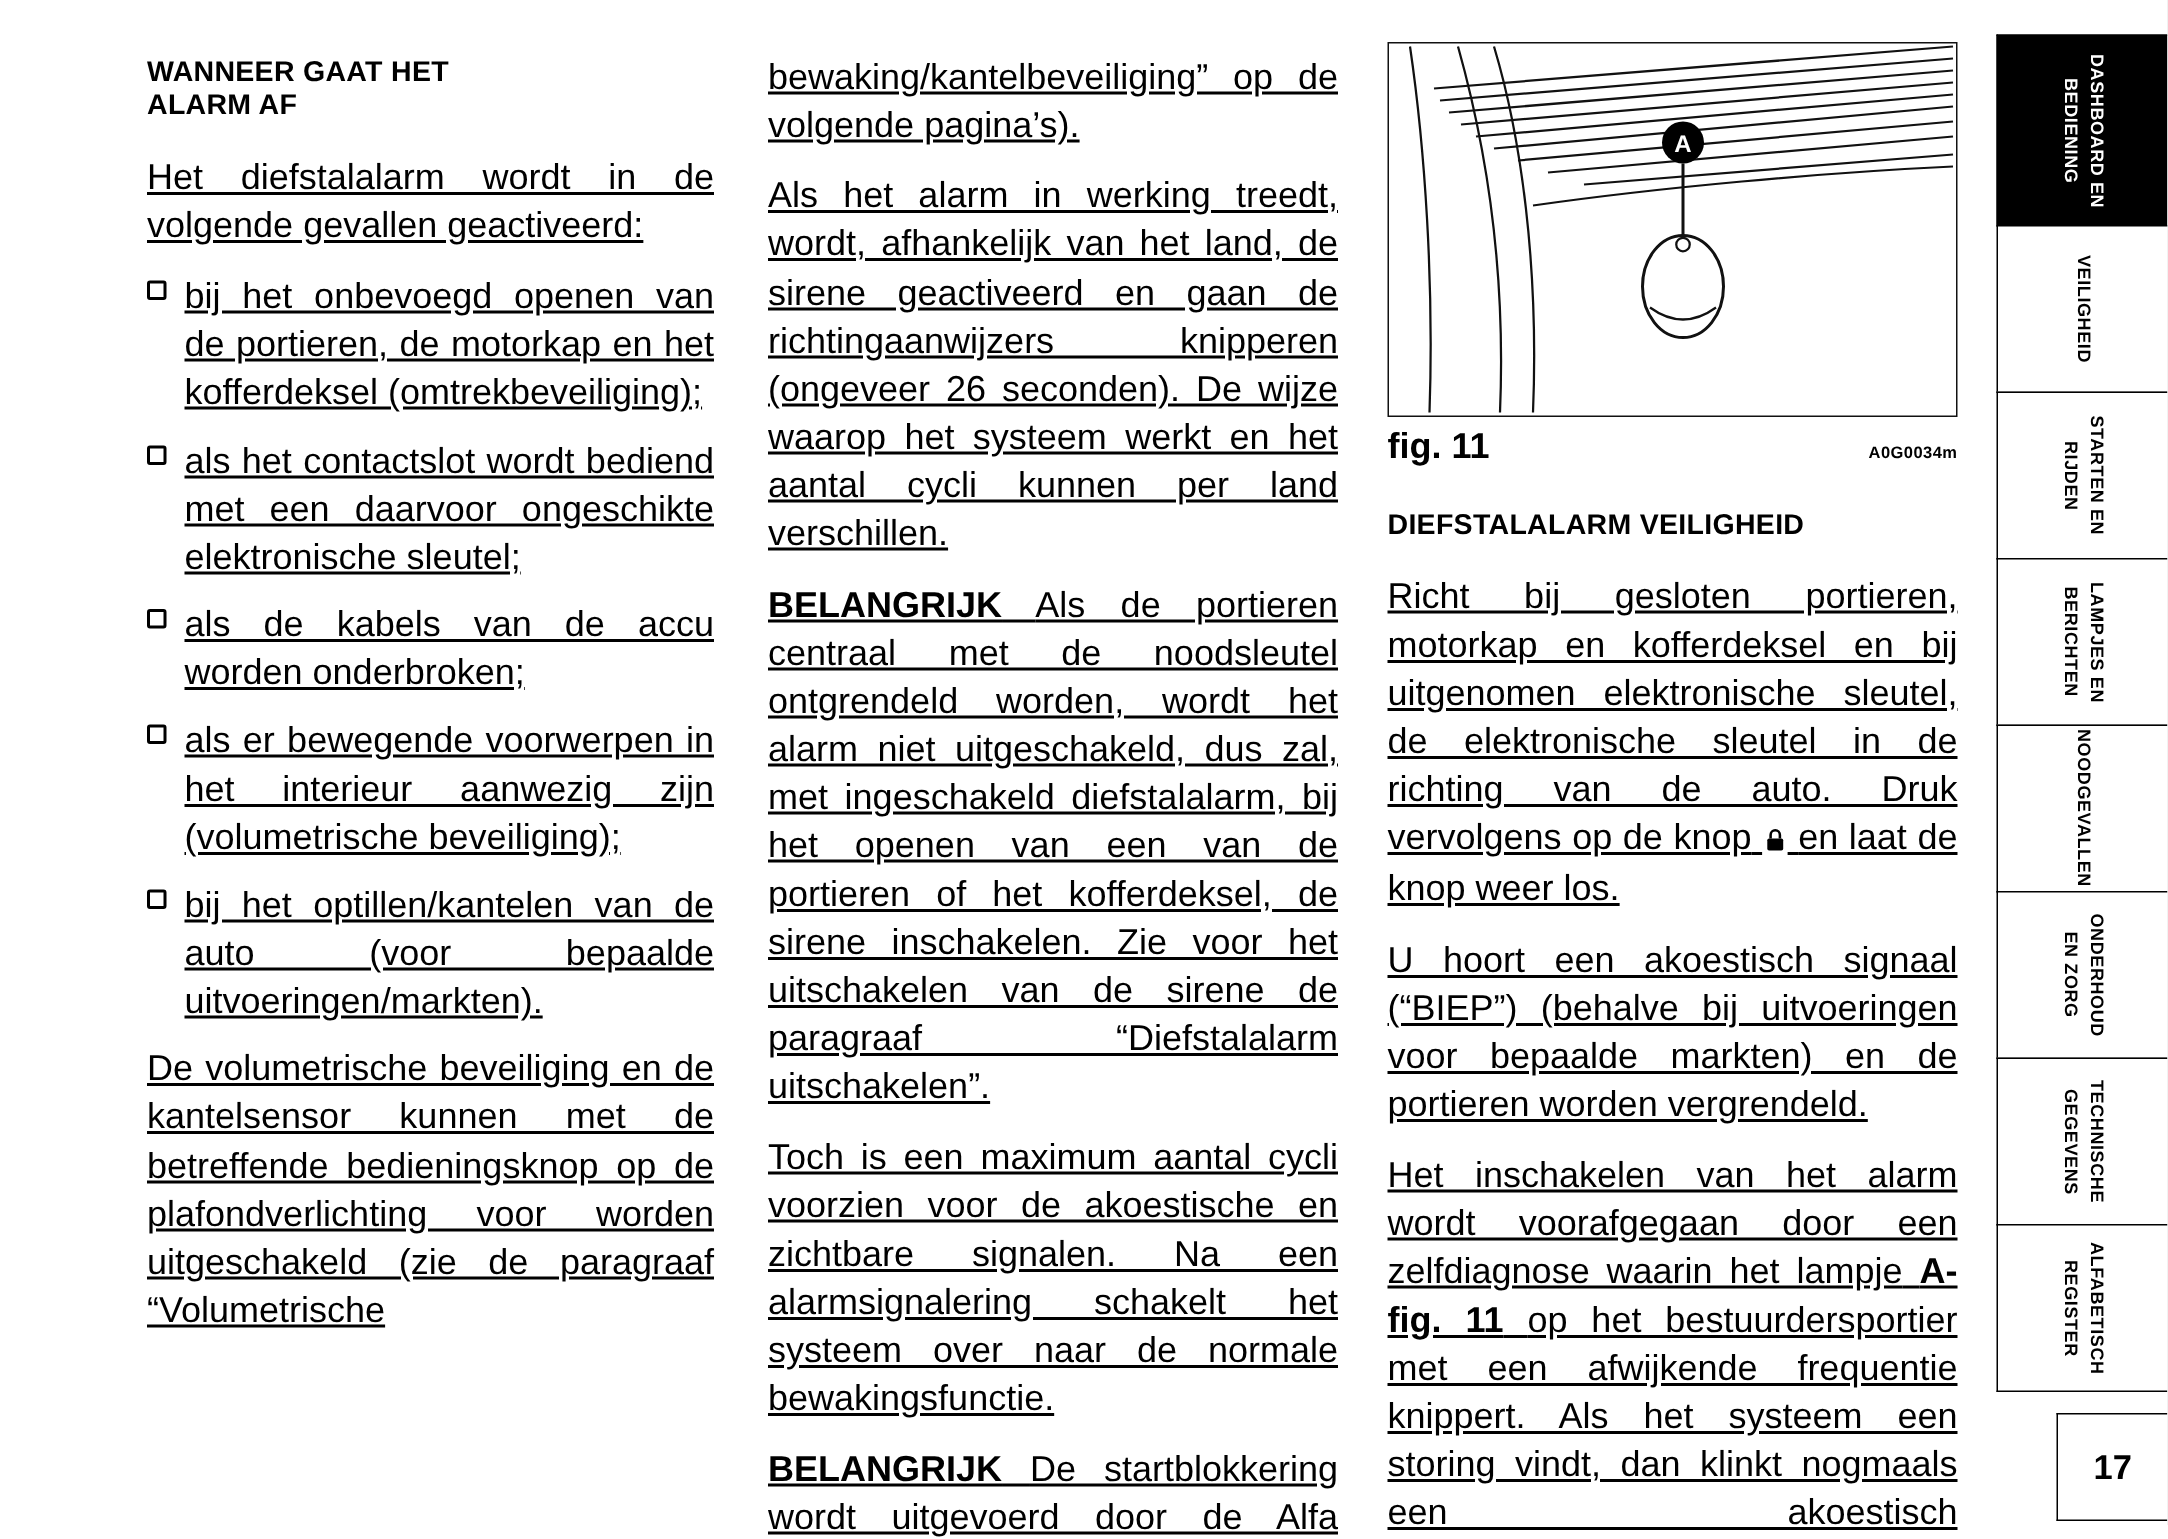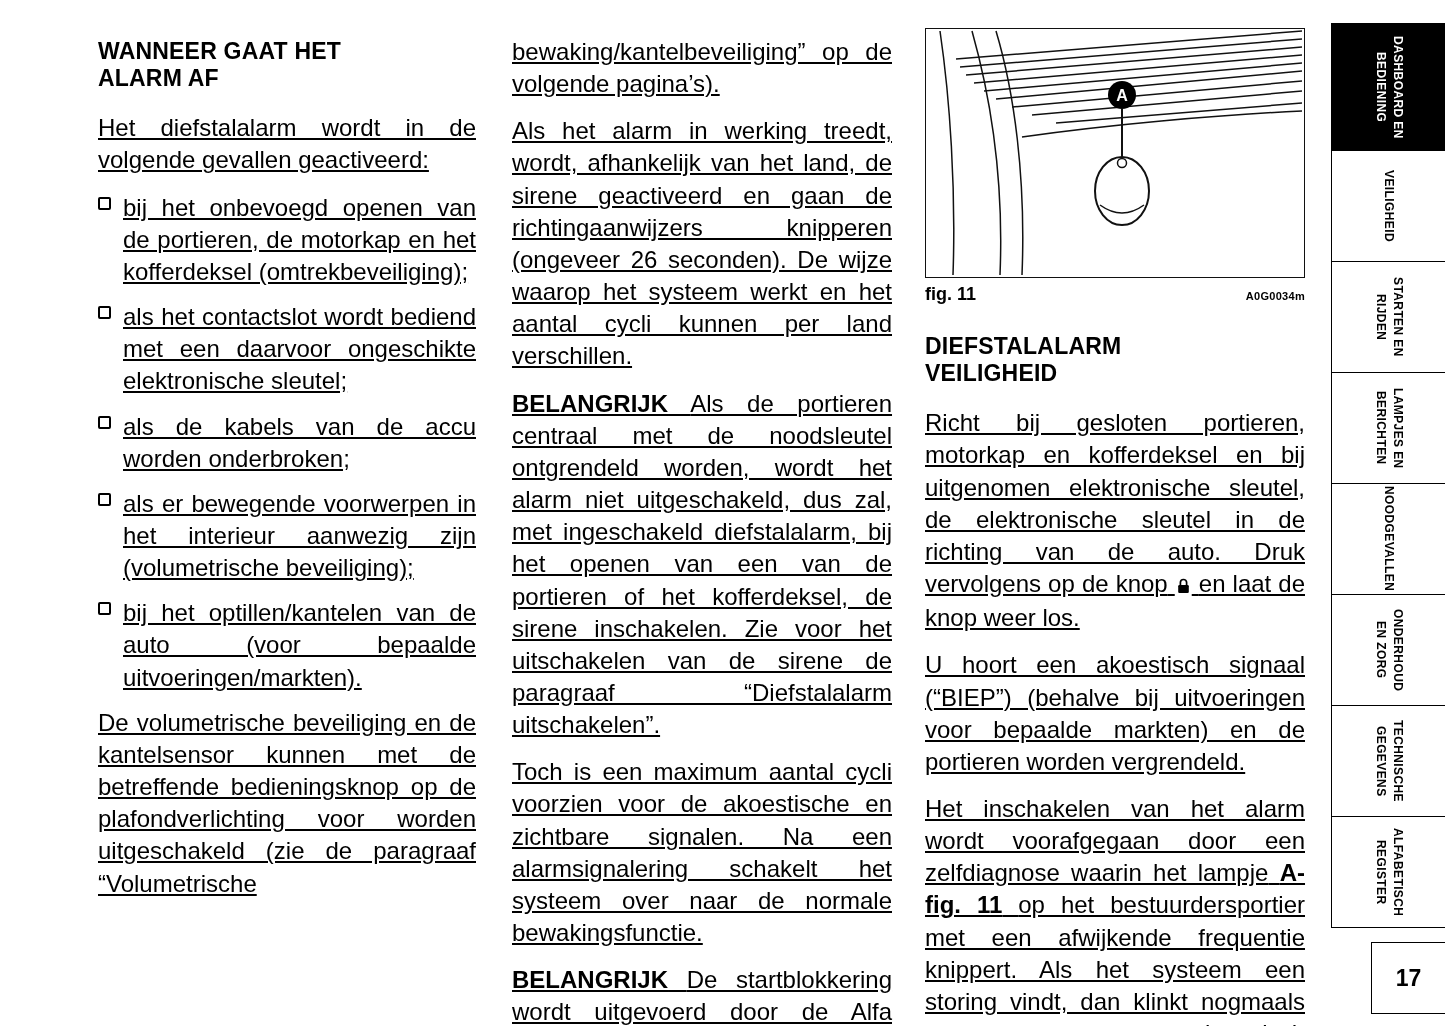--- a/index.html
+++ b/index.html
@@ -12,21 +12,21 @@
   .col { position:absolute; }
   .col1 { left:98px;  width:378px; top:38px; }
   .col2 { left:512px; width:380px; top:36px; }
   .col3 { left:925px; width:380px; top:28px; }
 
   .title {
     font-size:34px; font-weight:bold; line-height:1.08;
     letter-spacing:-0.5px; margin-bottom:44px;
   }
   .section-heading {
-    font-size:23px; font-weight:bold; line-height:1.18;
+    font-size:19px; font-weight:bold; line-height:1.18;
     max-width:270px; margin-bottom:20px; letter-spacing:0.2px;
   }
   .section-heading.wide { max-width:320px; }
   .body {
     font-size:24px; line-height:1.34; text-align:justify;
     margin-bottom:15px;
     text-decoration:underline;
   }
   .bullet { display:flex; gap:12px; margin-bottom:13px; }
   .sq {
@@ -35,21 +35,21 @@
   }
   .bullet .body { margin-bottom:0; flex:1; }
   b.lead { font-weight:bold; }
 
   
   .figure-box { border:1px solid #111; height:250px; background:#fff; overflow:hidden; }
   .figure-caption-row {
     display:flex; justify-content:space-between; align-items:baseline;
     margin-top:6px; margin-bottom:28px;
   }
-  .fig-caption { font-size:18px; font-weight:bold; }
+  .fig-caption { font-size:24px; font-weight:bold; }
   .fig-code { font-size:11px; font-weight:bold; letter-spacing:0.3px; }
 
   .lock { display:inline-block; vertical-align:-2px; margin:0 2px; }
 
   
   .sidebar { position:absolute; right:0; top:24px; width:114px; }
   .tab {
     writing-mode:vertical-rl; text-orientation:mixed;
     height:112px; width:114px;
     border:1px solid #000; border-right:none; margin-top:-1px;

